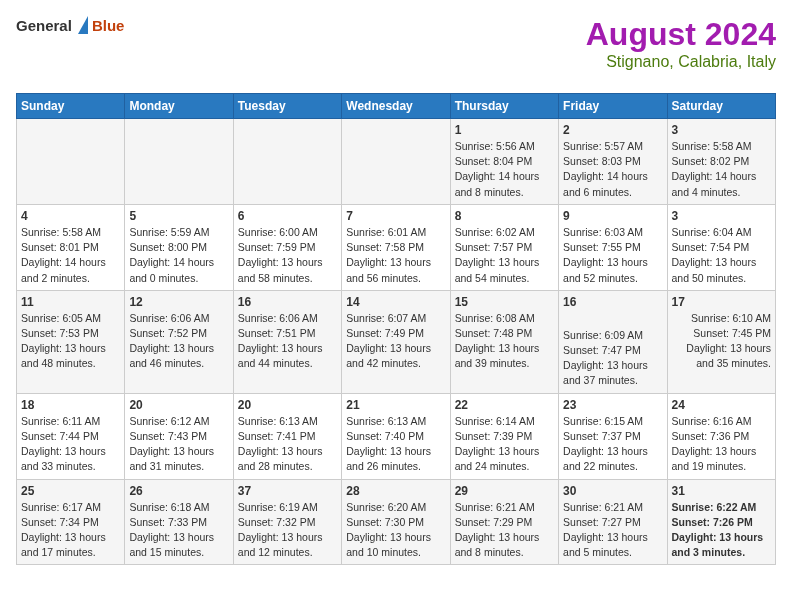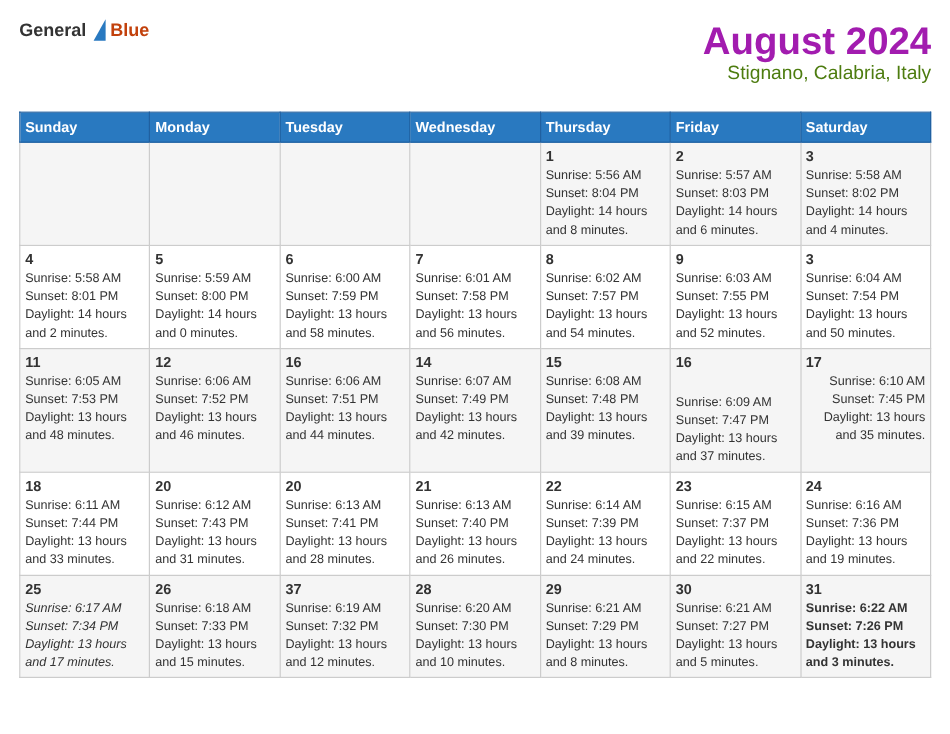--- a/index.html
+++ b/index.html
@@ -269,21 +269,21 @@
           <span class="day-num">24</span>
           <div class="day-info" style="white-space: pre-line;">Sunrise: 6:16 AM
 Sunset: 7:36 PM
 Daylight: 13 hours
 and 19 minutes.</div>
         </td>
       </tr>
       <tr>
         <td>
           <span class="day-num">25</span>
-          <div class="day-info" style="white-space: pre-line; font-style: italic;">Sunrise: 6:17 AM
+          <div class="day-info" style="white-space: pre-line;">Sunrise: 6:17 AM
 Sunset: 7:34 PM
 Daylight: 13 hours
 and 17 minutes.</div>
         </td>
         <td>
           <span class="day-num">26</span>
           <div class="day-info" style="white-space: pre-line;">Sunrise: 6:18 AM
 Sunset: 7:33 PM
 Daylight: 13 hours
 and 15 minutes.</div>

